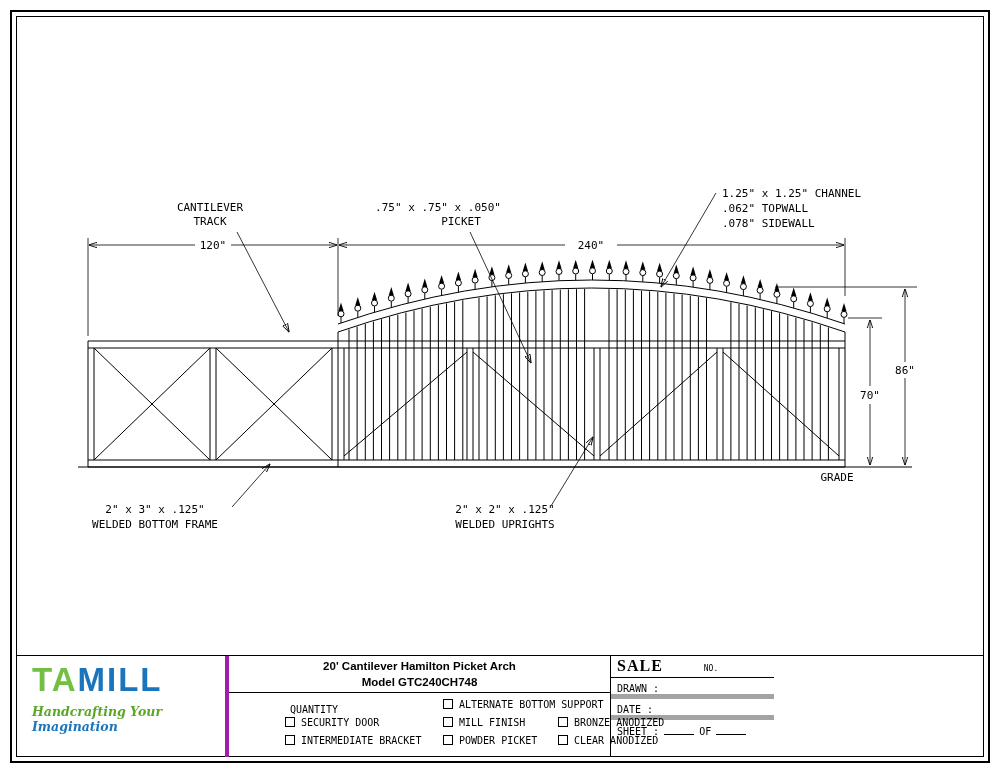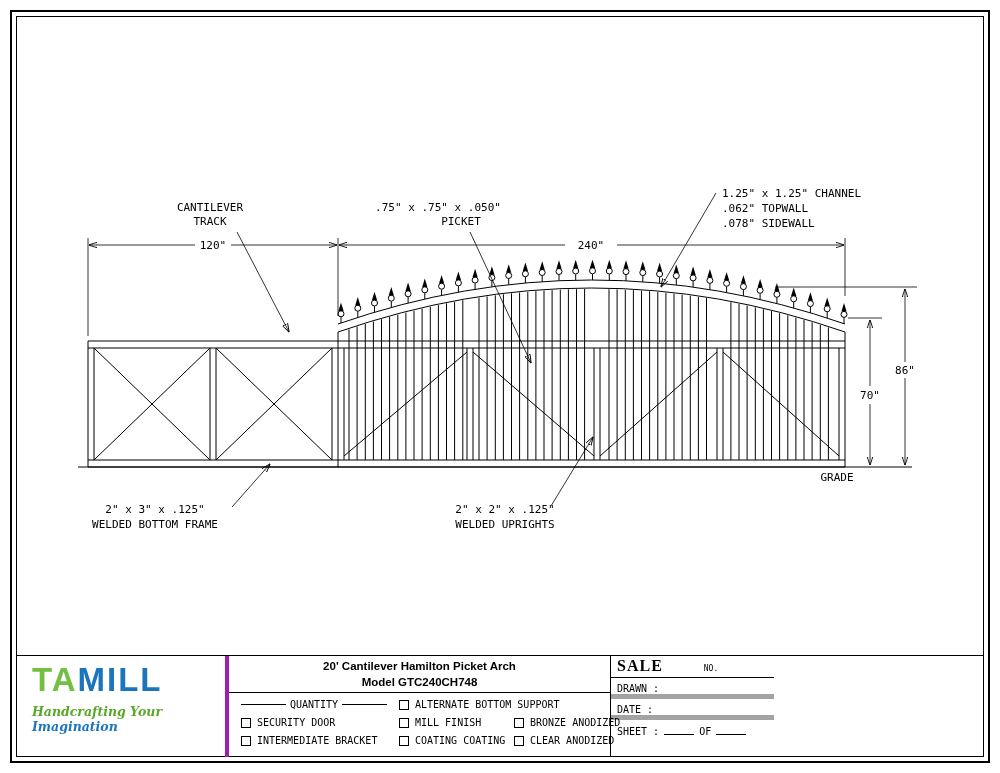--- a/index.html
+++ b/index.html
@@ -23,23 +23,23 @@
   .lg-blue{color:#1B75BC;}
   .logo-tagline{margin-top:8px;font-family:"DejaVu Serif",serif;font-style:italic;
                 font-weight:bold;font-size:12.5px;}
   .tg-green{color:#5BA829;}
   .tg-blue{color:#1B75BC;}
   .tb-address{width:185px;box-sizing:border-box;padding-top:7px;font-size:9.5px;line-height:1.5;}
   .tb-center{width:385px;box-sizing:border-box;border-left:4px solid #a21caf;display:flex;flex-direction:column;}
   .tb-title{text-align:center;padding:3px 0 2px;border-bottom:1px solid #000;
             font-weight:bold;font-size:11.5px;line-height:1.35;}
   .tb-opts{flex:1;position:relative;font-family:"DejaVu Sans Mono",monospace;font-size:10px;}
-  .quantity-row{position:absolute;left:12px;top:6px;width:146px;display:flex;align-items:center;gap:4px;}
+  .quantity-row{position:absolute;left:12px;top:6px;width:146px;display:flex;align-items:center;gap:4px;flex-direction:column;}
   .qline{flex:1;border-top:1px solid #000;height:0;}
-  .cb-item{position:absolute;display:flex;align-items:flex-end;gap:6px;white-space:nowrap;}
+  .cb-item{position:absolute;display:flex;align-items:flex-start;gap:6px;white-space:nowrap;margin-left:44px;}
   .cb{display:inline-block;width:8px;height:8px;border:1px solid #000;background:#fff;}
   .tb-sale{width:164px;box-sizing:border-box;border-left:1px solid #000;display:flex;flex-direction:column;
            font-family:"DejaVu Sans Mono",monospace;font-size:10px;}
   .sale-header{border-bottom:1px solid #000;padding:1px 6px 2px;display:flex;align-items:baseline;gap:6px;}
   .sale-big{font-family:"Liberation Serif",serif;font-weight:bold;font-size:16px;letter-spacing:1px;}
   .sale-small{font-size:8px;margin-left:35px;}
   .sale-row{border-bottom:5px solid #a3a3a3;padding:5px 6px;height:21px;box-sizing:border-box;}
   .sale-row.last{border-bottom:none;flex:1;}
   .blank{display:inline-block;width:30px;border-bottom:1px solid #000;height:9px;margin:0 5px;}
 </style>
@@ -326,21 +326,21 @@
         <div class="cb-item" style="left:285px;top:24px">
           <span class="cb"></span>
             <span>BRONZE ANODIZED</span>
         </div>
         <div class="cb-item" style="left:12px;top:42px">
           <span class="cb"></span>
             <span>INTERMEDIATE BRACKET</span>
         </div>
         <div class="cb-item" style="left:170px;top:42px">
           <span class="cb"></span>
-            <span>COATING COATING</span>
+            <span>POWDER PICKET</span>
         </div>
         <div class="cb-item" style="left:285px;top:42px">
           <span class="cb"></span>
             <span>CLEAR ANODIZED</span>
         </div>
       </div>
     </div>
     <div class="tb-sale">
       <div class="sale-header">
         <span class="sale-big">SALE</span>

